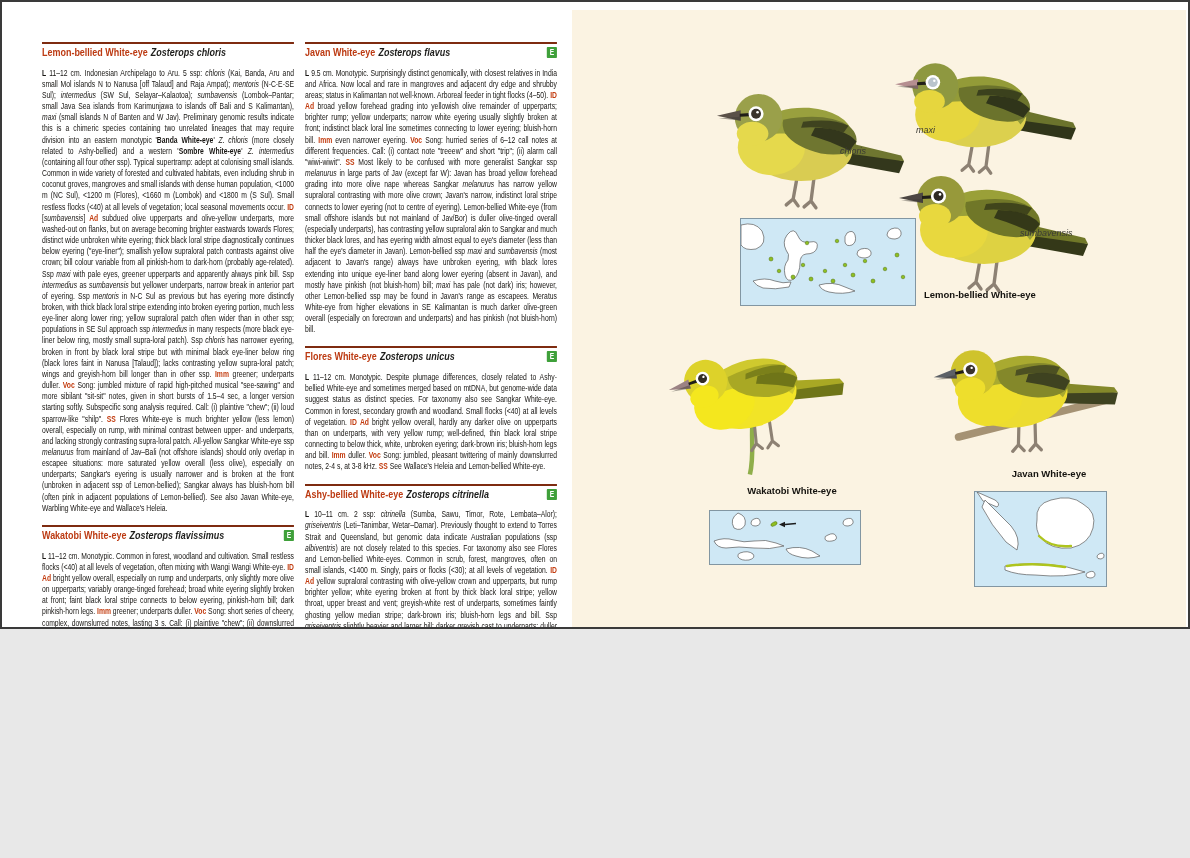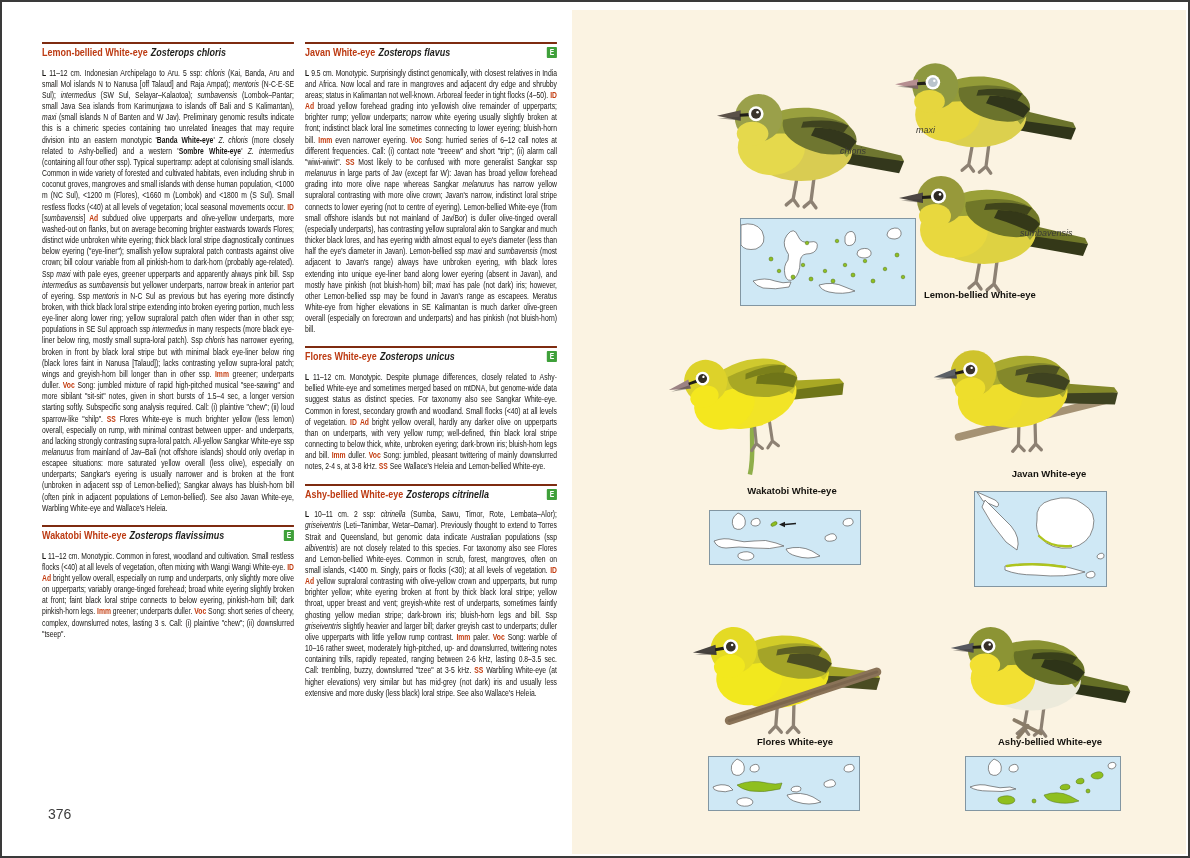--- a/index.html
+++ b/index.html
@@ -1,16 +1,16 @@
 <!DOCTYPE html>
 <html><head>
 <meta charset="utf-8">
 <style>
   html,body{margin:0;padding:0;background:#e8e8e8;}
-  #page{position:relative;width:1190px;height:858px;background:#ffffff;border:2px solid #3a3a3a;
+  #page{position:relative;width:1190px;height:629px;background:#ffffff;border:2px solid #3a3a3a;
         box-sizing:border-box;font-family:"Liberation Sans",sans-serif;overflow:hidden;margin:0 auto;}
   
   .col{position:absolute;top:40px;}
   #col-left{left:40px;}
   #col-mid{left:303px;}
   .colscale{width:323px;transform:scaleX(0.78);transform-origin:0 0;}
   .account{border-top:2px solid #7e2b10;padding-top:2px;}
   .account+.account{margin-top:11px;}
   .head{font-size:11.5px;line-height:13px;font-weight:bold;color:#bc3a12;margin:0 0 2.5px 0;}
   .sci{font-style:italic;font-weight:bold;color:#1d1d1b;margin-left:4px;}

